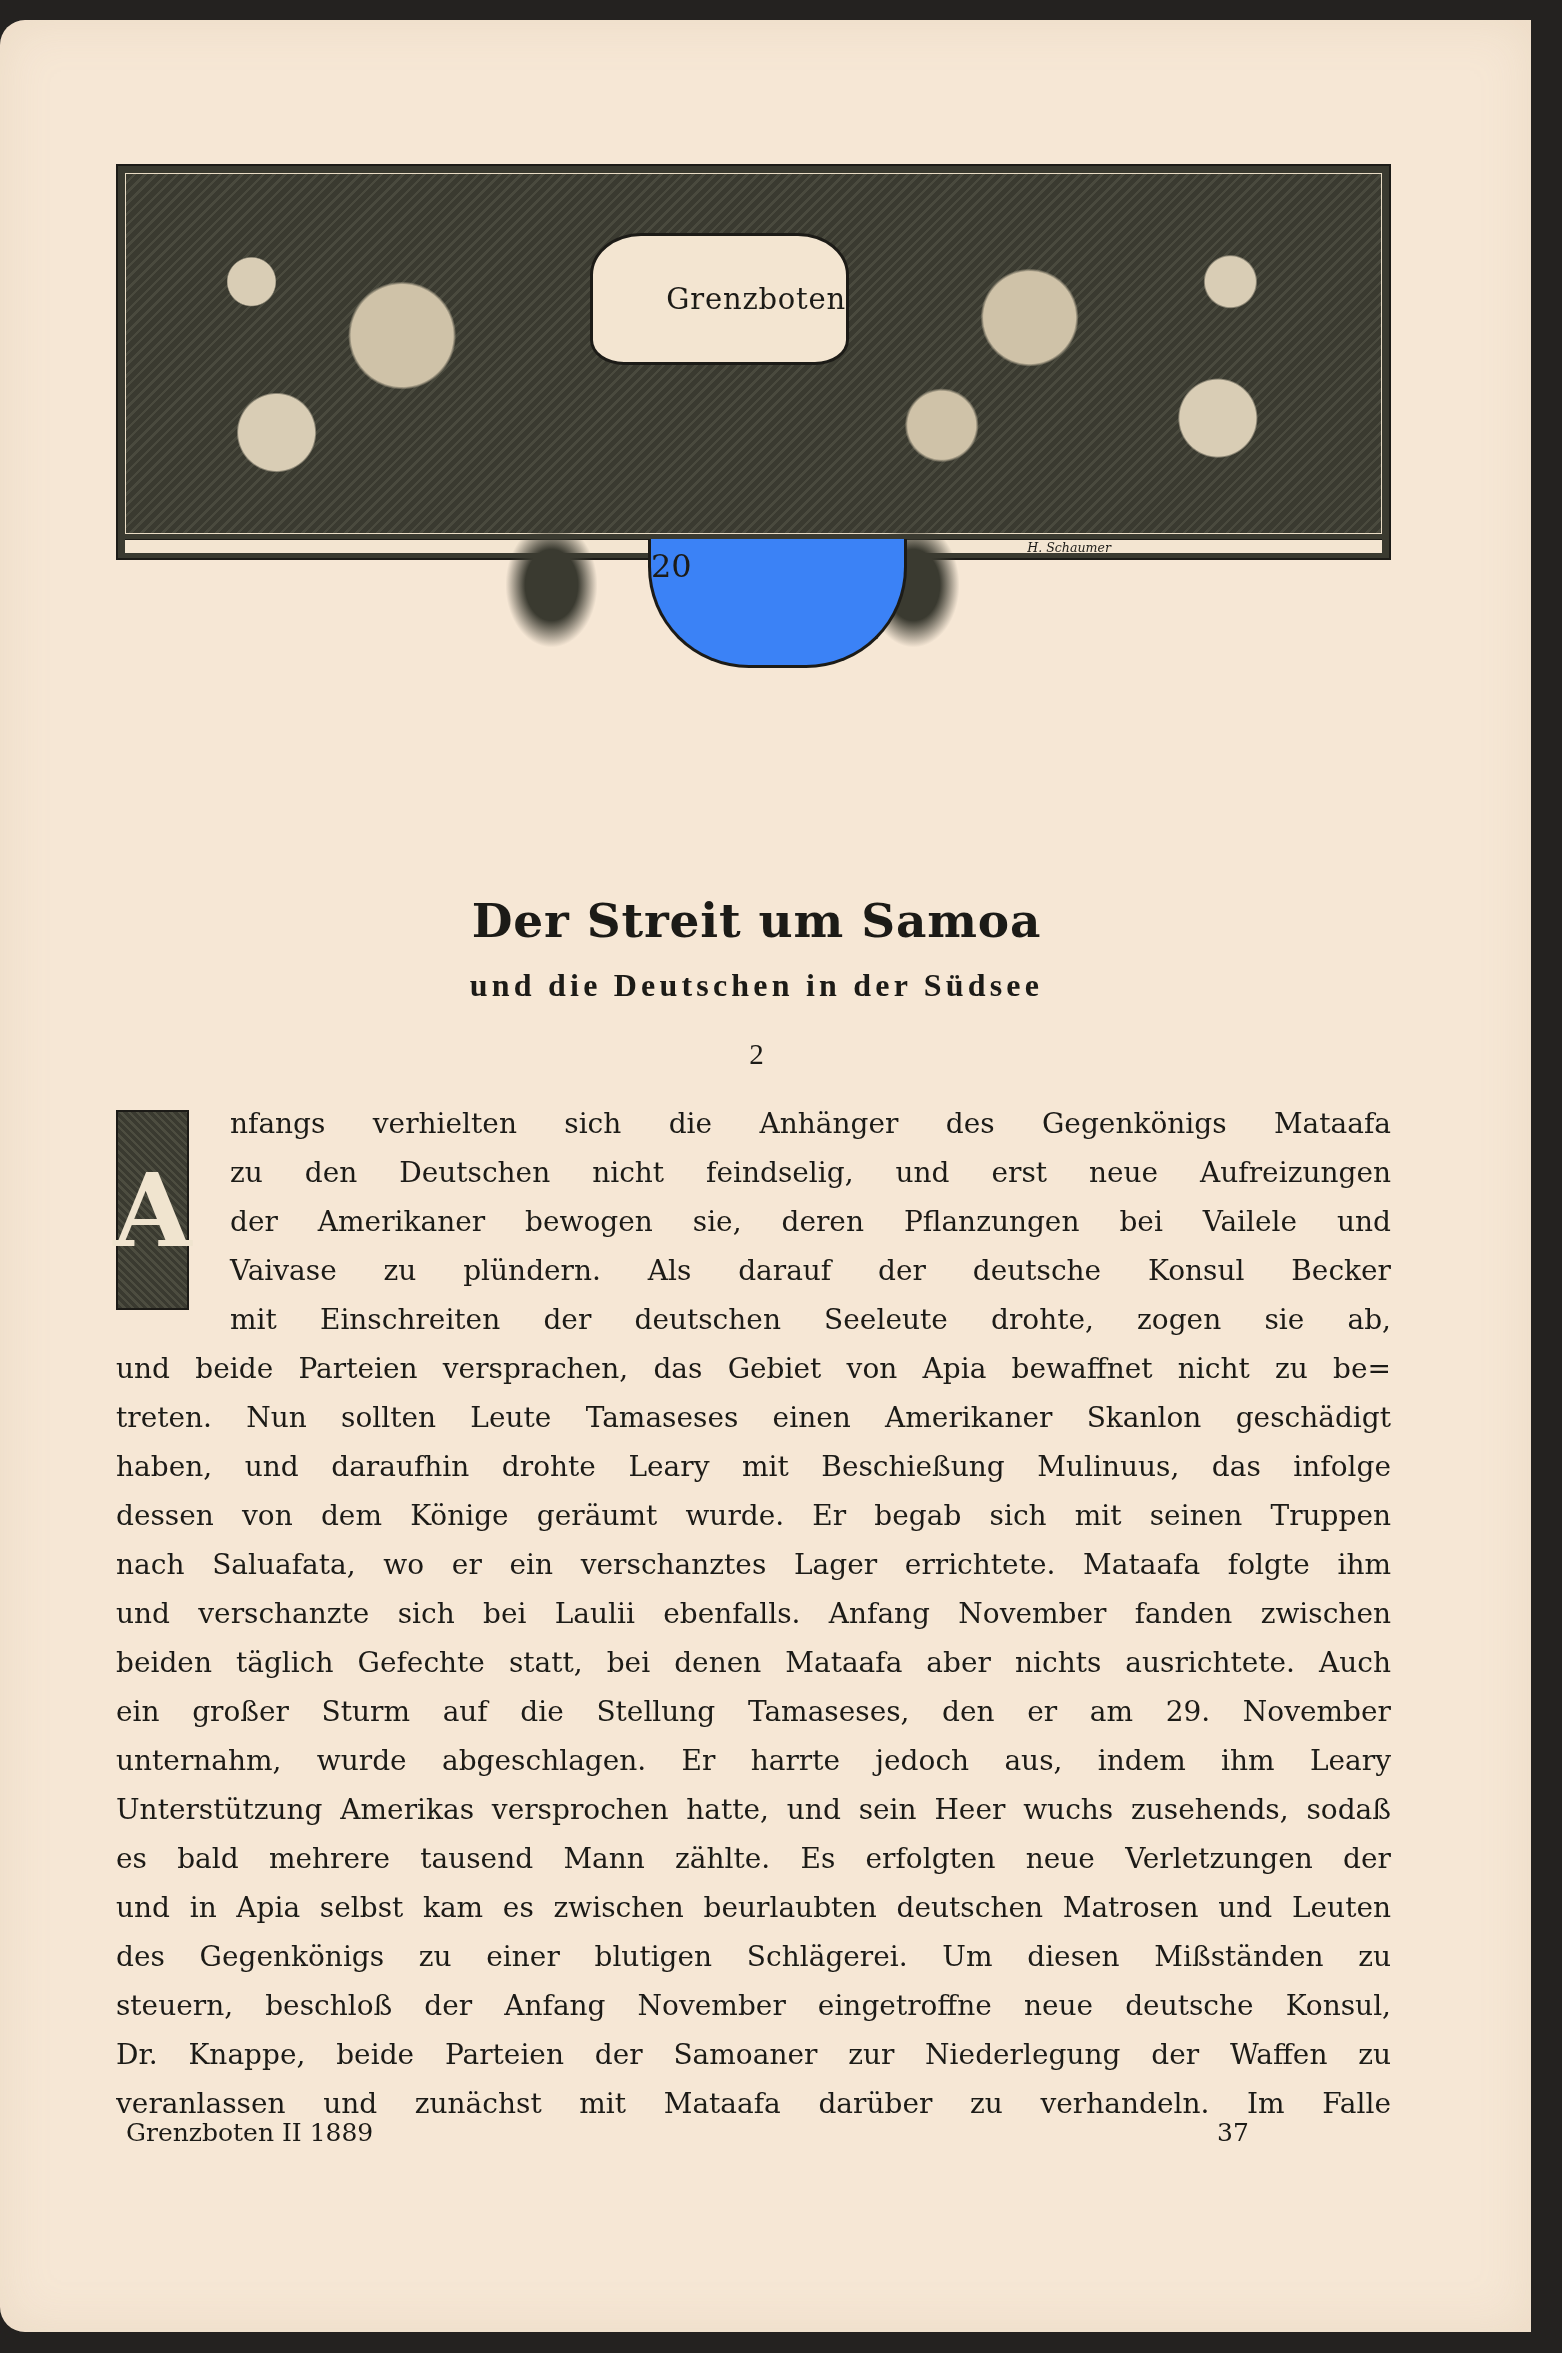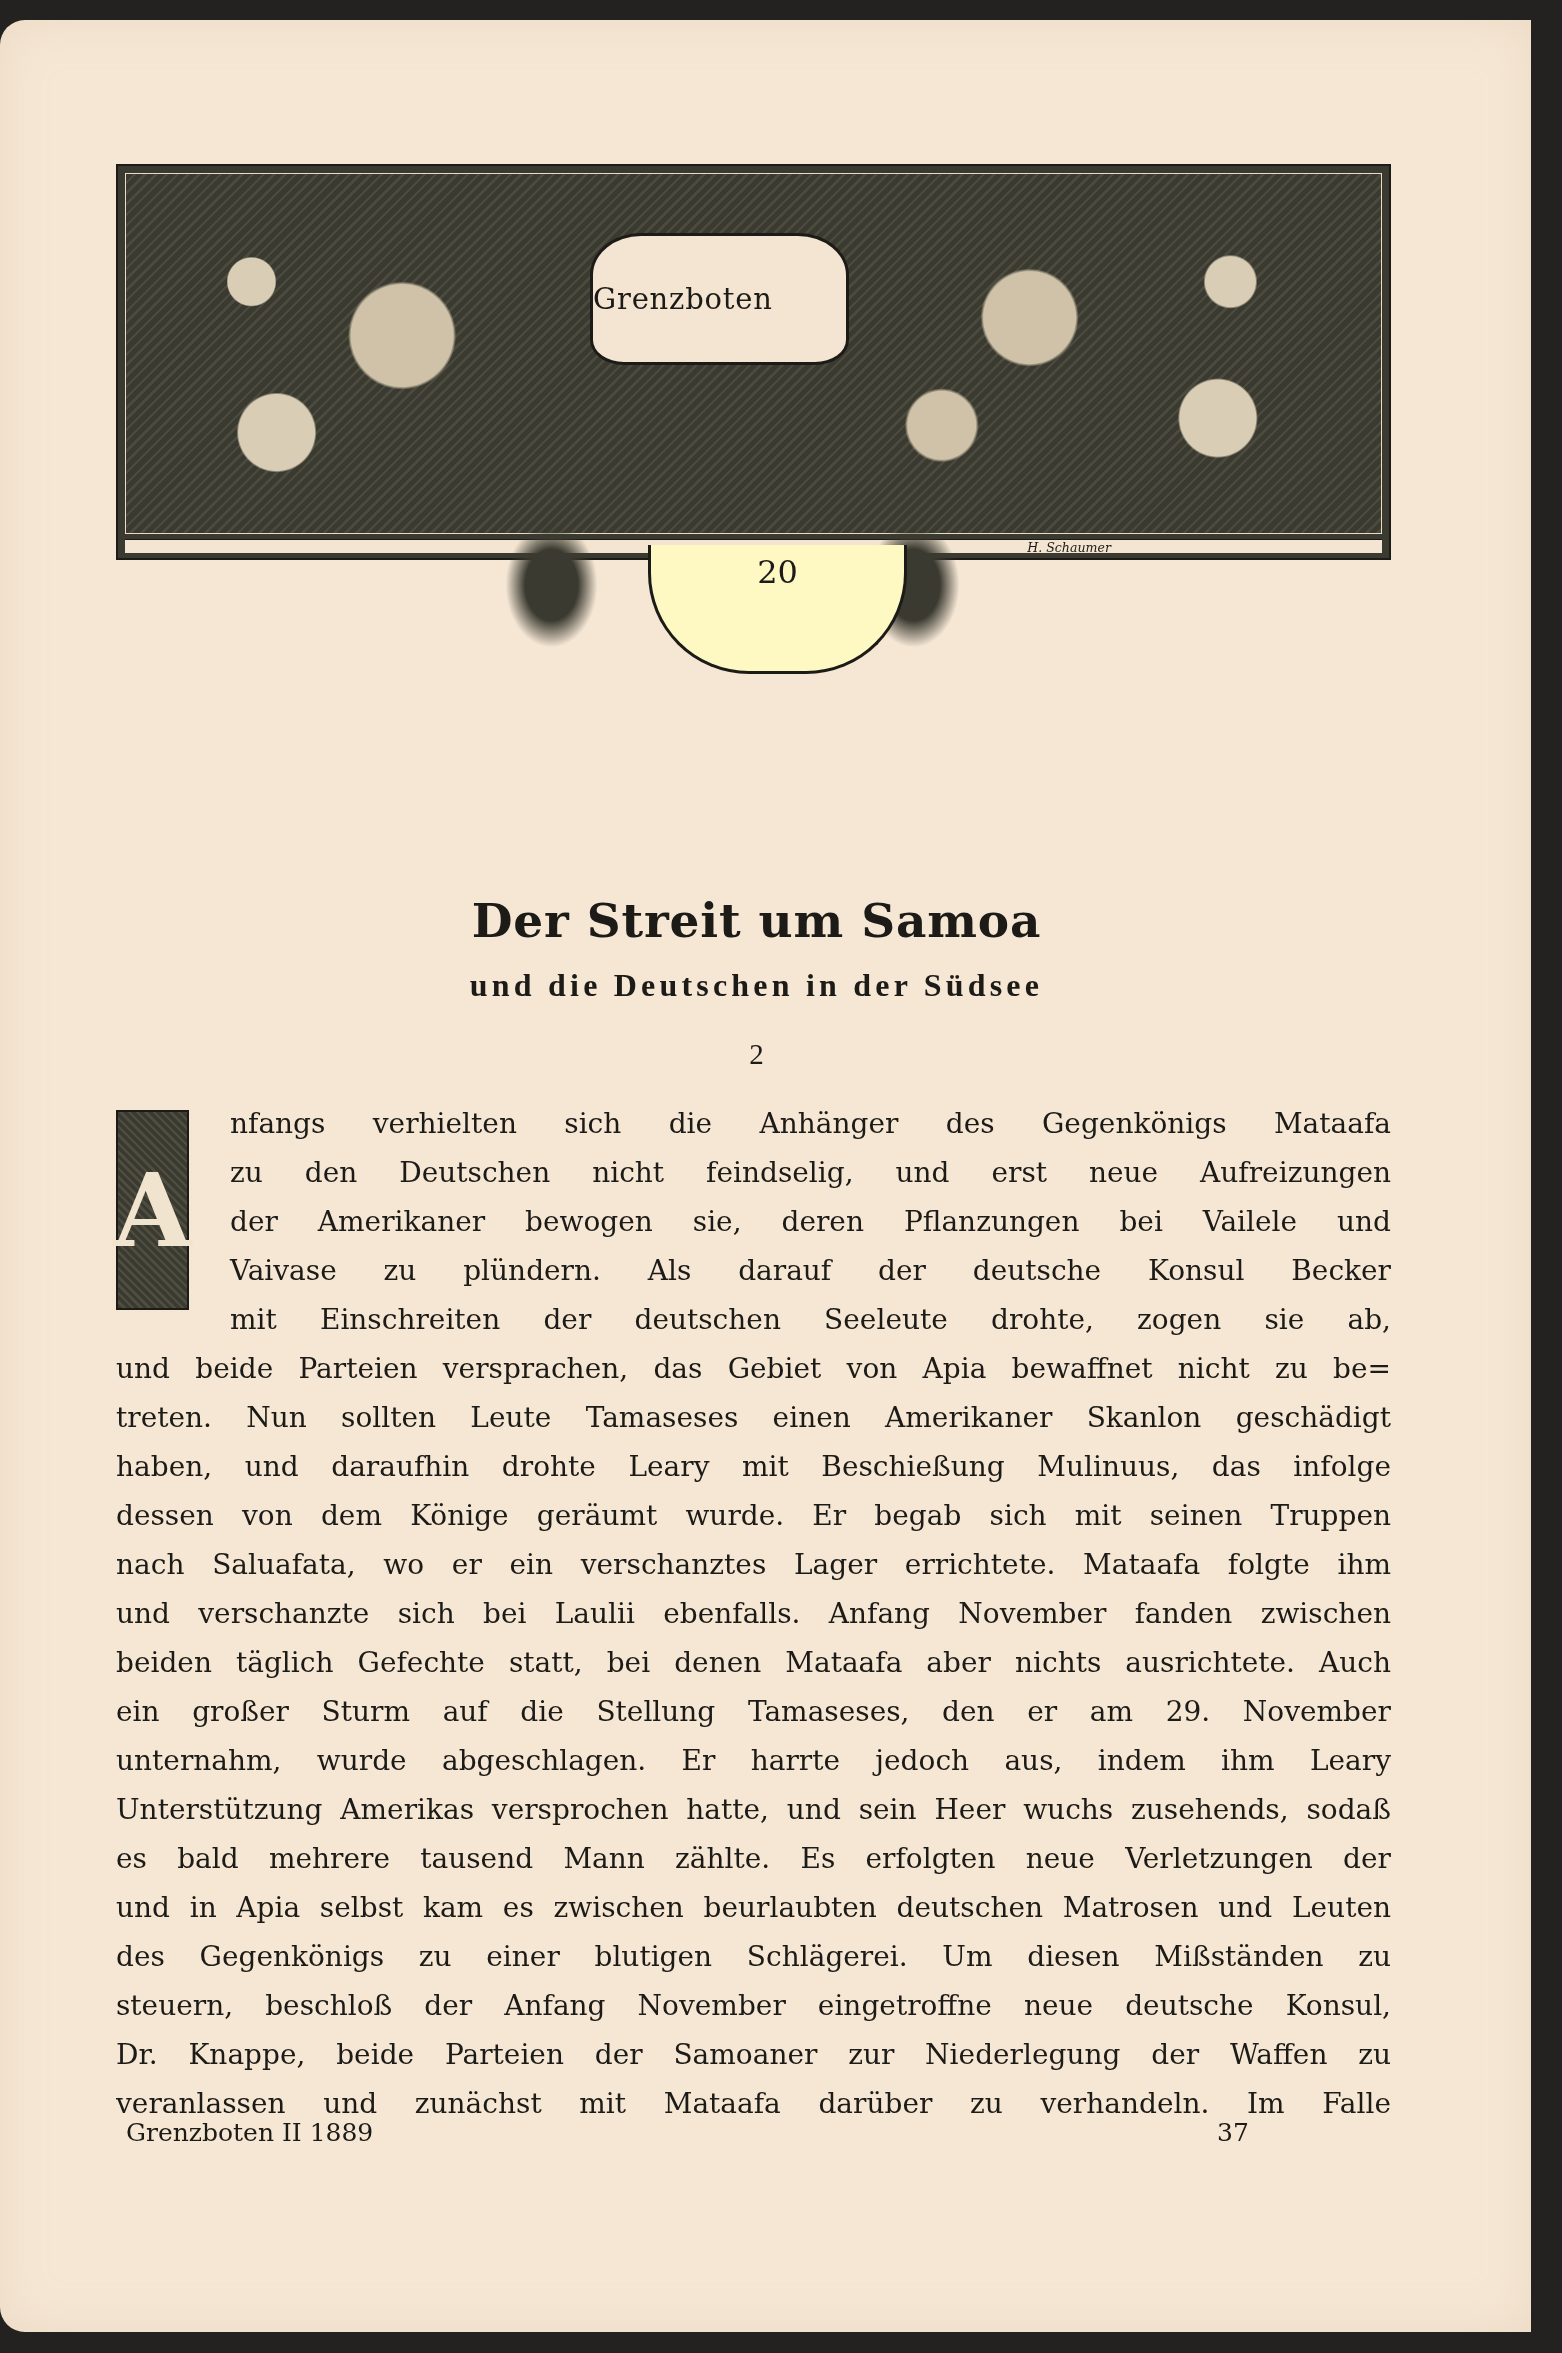--- a/index.html
+++ b/index.html
@@ -44,40 +44,40 @@
     position: absolute; left: 6.7px; right: 6.7px; bottom: 5px; height: 13.5px;
     border-top: 1.7px solid #1c1b17; background: #f3e5d1;
   }
   .cartouche {
     position: absolute;
     left: 472px; top: 67px;
     width: 253px; height: 126px;
     background: #f3e5d1;
     border: 3.4px solid #1c1b17;
     border-radius: 51px 51px 34px 34px / 42px 42px 25px 25px;
-    display: flex; align-items: center; justify-content: flex-start;
+    display: flex; align-items: center; justify-content: flex-end;
   }
   .cartouche span {
     font-family: "DejaVu Serif", serif;
     font-size: 29px; color: #1c1b17; letter-spacing: 0.8px;
   }
   .signature {
     position: absolute; right: 278px; bottom: 3.4px;
     font-family: "DejaVu Serif", serif; font-style: italic;
     font-size: 12.6px; color: #1c1b17;
   }
   .pendant {
     position: absolute;
     left: 648px; top: 539px;
     width: 253px; height: 126px;
-    background: #fef9c3;
+    background: #3b82f6;
     border: 3.4px solid #1c1b17;
     border-top: none;
     border-radius: 0 0 101px 101px;
-    display: flex; align-items: flex-start; justify-content: center; margin-top: 6px;
+    display: flex; align-items: flex-start; 
   }
   .pendant span {
     margin-top: 8.4px;
     font-size: 32px; color: #1c1b17;
   }
   .garland {
     position: absolute; top: 522px; width: 93px; height: 126px;
     background: radial-gradient(ellipse at center, #3a3a30 0 40%, transparent 70%);
     border-radius: 50%;
   }

